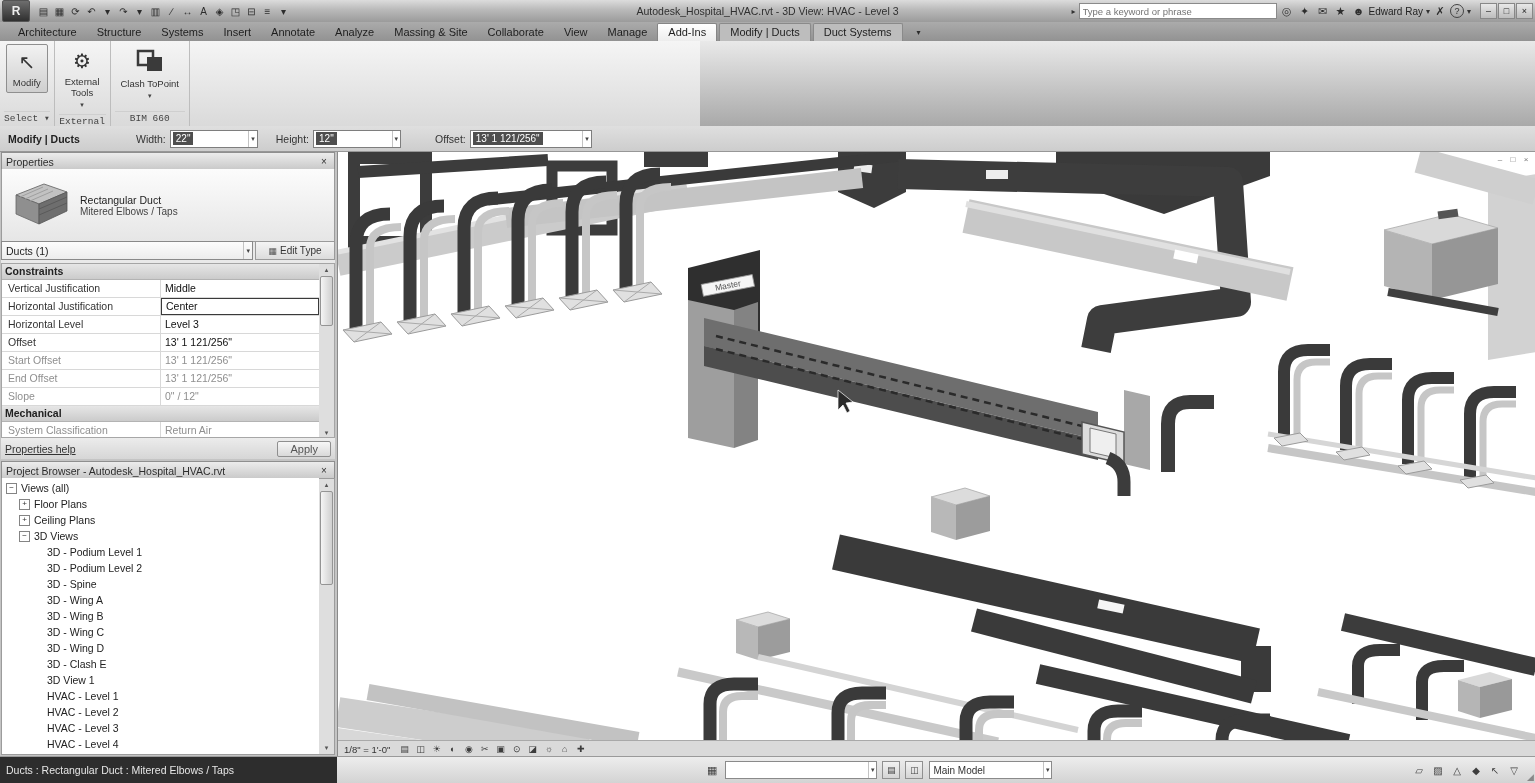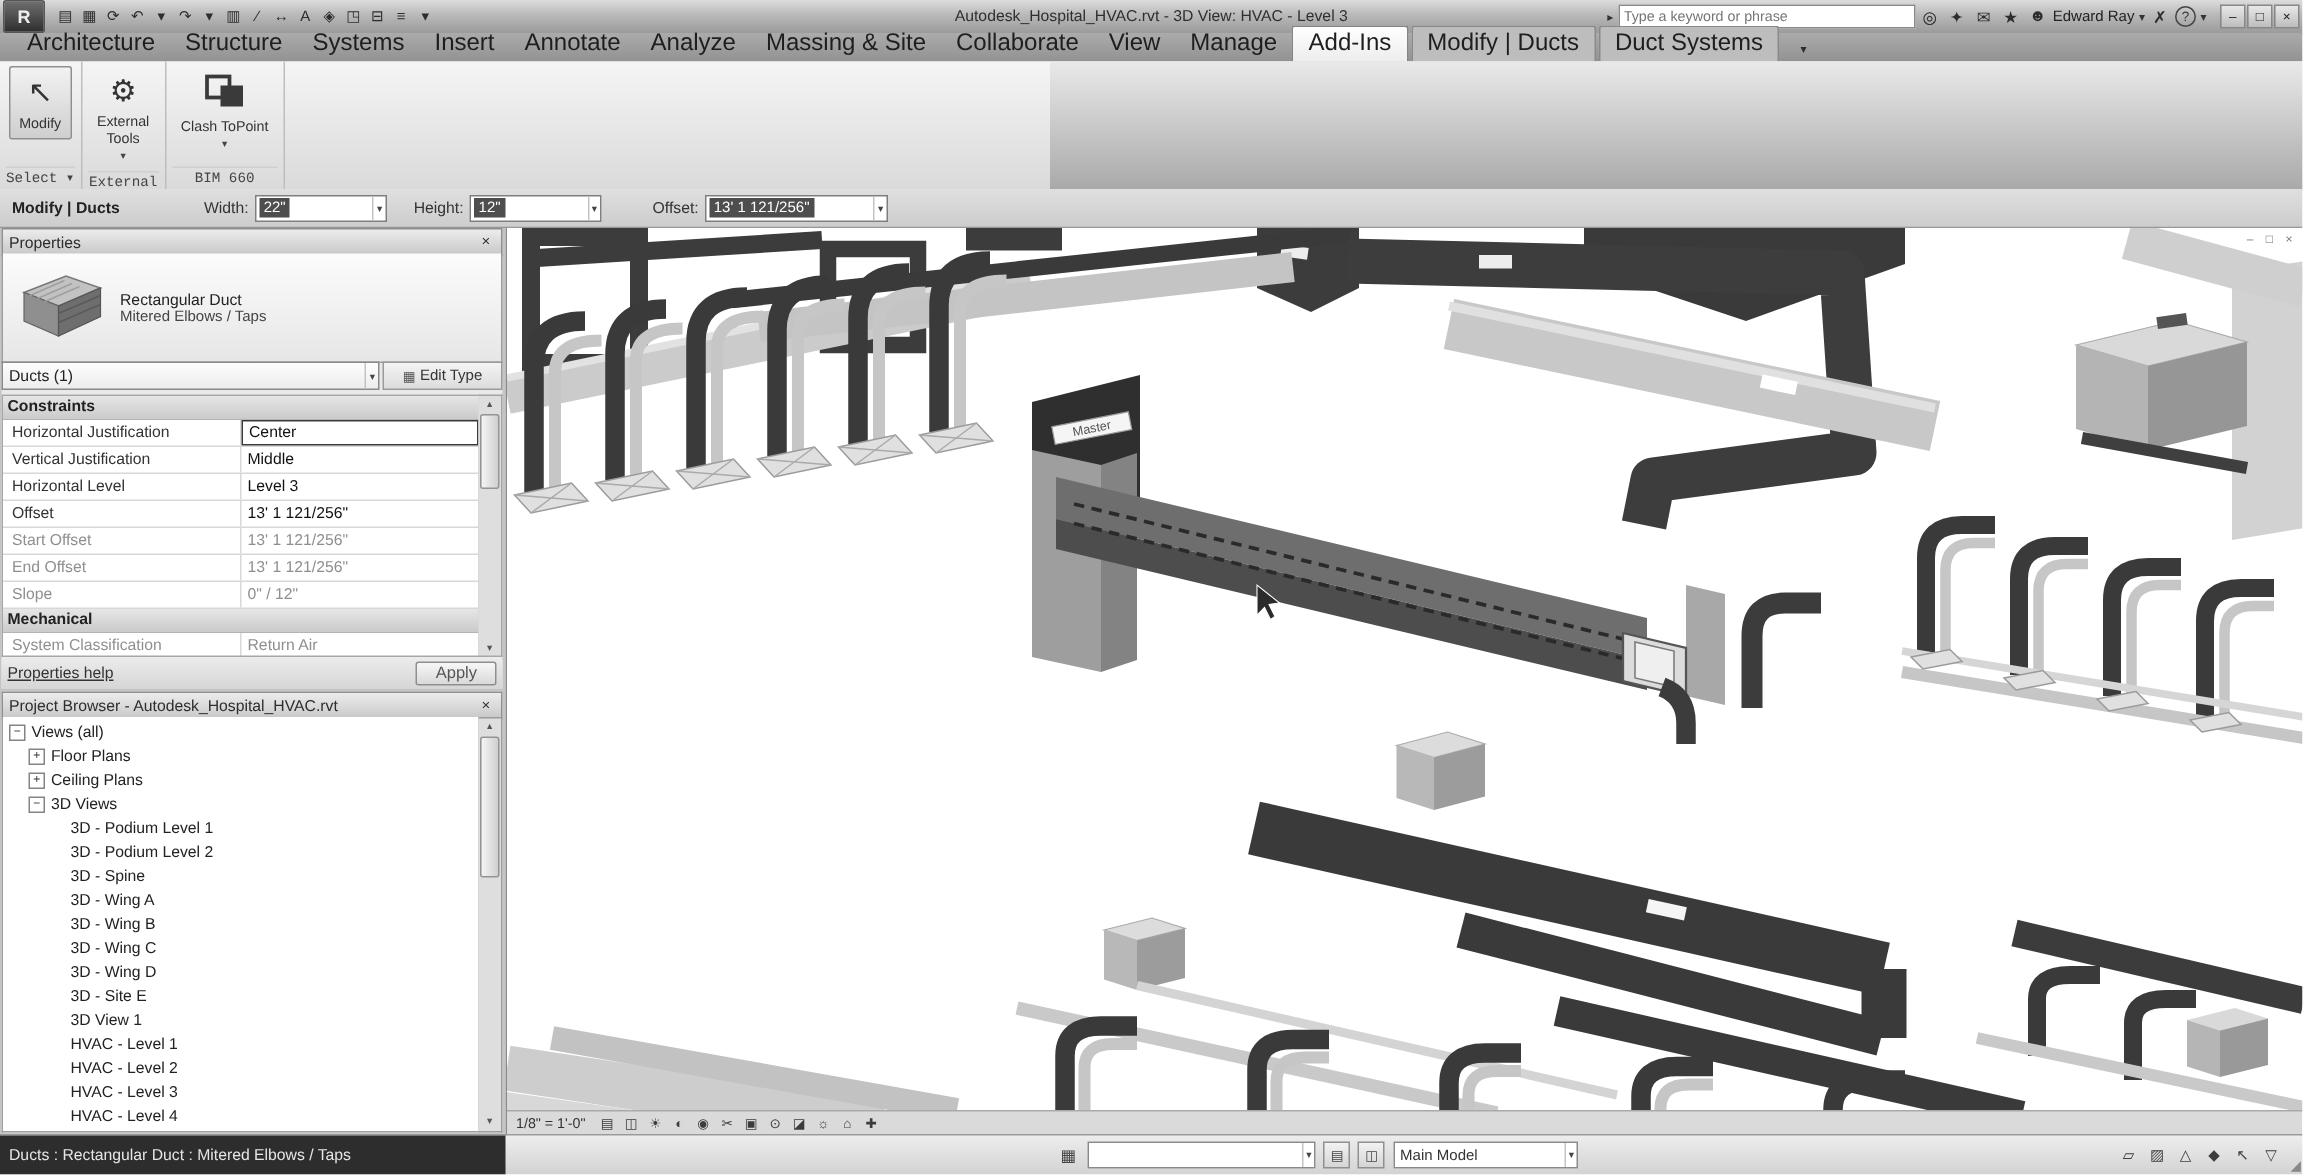--- a/index.html
+++ b/index.html
@@ -23,21 +23,21 @@
   .tb-ic{font-size:11px;color:#2e2e2e;width:14px;text-align:center}
   .user{font-size:10px;color:#222}
   .help-circ{width:12px;height:12px;border:1px solid #444;border-radius:50%;font-size:9px;
     display:inline-flex;align-items:center;justify-content:center;color:#333}
   .win-btns{display:flex;gap:1px;margin-left:6px}
   .win-btn{width:15px;height:14px;border:1px solid #888;background:linear-gradient(#e8e8e8,#bdbdbd);
     font-size:9px;display:inline-flex;align-items:center;justify-content:center;color:#222}
   
   #tabrow{position:absolute;top:22px;left:0;right:0;height:19px;
     background:linear-gradient(#ababab,#929292);display:flex;align-items:flex-end;padding-left:8px;}
-  .tab{font-size:16px;color:#1e1e1e;padding:2px 10px 3px 10px;cursor:default;white-space:nowrap;}
+  .tab{font-size:11px;color:#1e1e1e;padding:2px 10px 3px 10px;cursor:default;white-space:nowrap;}
   .tab.active{background:linear-gradient(#ffffff,#ededed);border:1px solid #858585;border-bottom:none;
     border-radius:2px 2px 0 0;}
   .tab.ctx{background:#bdbdbd;border:1px solid #8a8a8a;border-bottom:none;margin-left:2px;border-radius:2px 2px 0 0;}
   .ribbon-toggle{margin-left:14px;font-size:8px;color:#2c2c2c;padding-bottom:4px}
   
   #ribbon{position:absolute;top:41px;left:0;right:0;height:85px;
     background:linear-gradient(#f5f5f5,#dadada);border-bottom:1px solid #8d8d8d;display:flex;}
   .ribbon-fade{position:absolute;left:700px;right:0;top:0;bottom:0;
     background:linear-gradient(#e9e9e9,#a9a9a9);}
   .panel{border-right:1px solid #bdbdbd;display:flex;flex-direction:column;align-items:center;
@@ -284,27 +284,27 @@
         <span>Ducts (1)</span>
         <span class="ob-caret">▾</span>
       </span>
       <span class="edit-type">
         <span class="et-icon">▦</span>
         <span>Edit Type</span>
       </span>
     </div>
     <div class="propgrid">
         <div class="pgroup">Constraints</div>
+        <div class="prow">
+          <div class="plabel">Vertical Justification</div>
+          <div class="pvalue">Middle</div>
+        </div>
         <div class="prow focused">
           <div class="plabel">Horizontal Justification</div>
           <div class="pvalue">Center</div>
-        </div>
-        <div class="prow">
-          <div class="plabel">Vertical Justification</div>
-          <div class="pvalue">Middle</div>
         </div>
         <div class="prow">
           <div class="plabel">Horizontal Level</div>
           <div class="pvalue">Level 3</div>
         </div>
         <div class="prow">
           <div class="plabel">Offset</div>
           <div class="pvalue">13' 1 121/256"</div>
         </div>
         <div class="prow disabled">
@@ -381,21 +381,21 @@
         <div class="trow" style="padding-left: 30px;">
           <span class="toggle empty"></span>
           <span class="tlabel">3D - Wing C</span>
         </div>
         <div class="trow" style="padding-left: 30px;">
           <span class="toggle empty"></span>
           <span class="tlabel">3D - Wing D</span>
         </div>
         <div class="trow" style="padding-left: 30px;">
           <span class="toggle empty"></span>
-          <span class="tlabel">3D - Site E</span>
+          <span class="tlabel">3D - Clash E</span>
         </div>
         <div class="trow" style="padding-left: 30px;">
           <span class="toggle empty"></span>
           <span class="tlabel">3D View 1</span>
         </div>
         <div class="trow" style="padding-left: 30px;">
           <span class="toggle empty"></span>
           <span class="tlabel">HVAC - Level 1</span>
         </div>
         <div class="trow" style="padding-left: 30px;">

